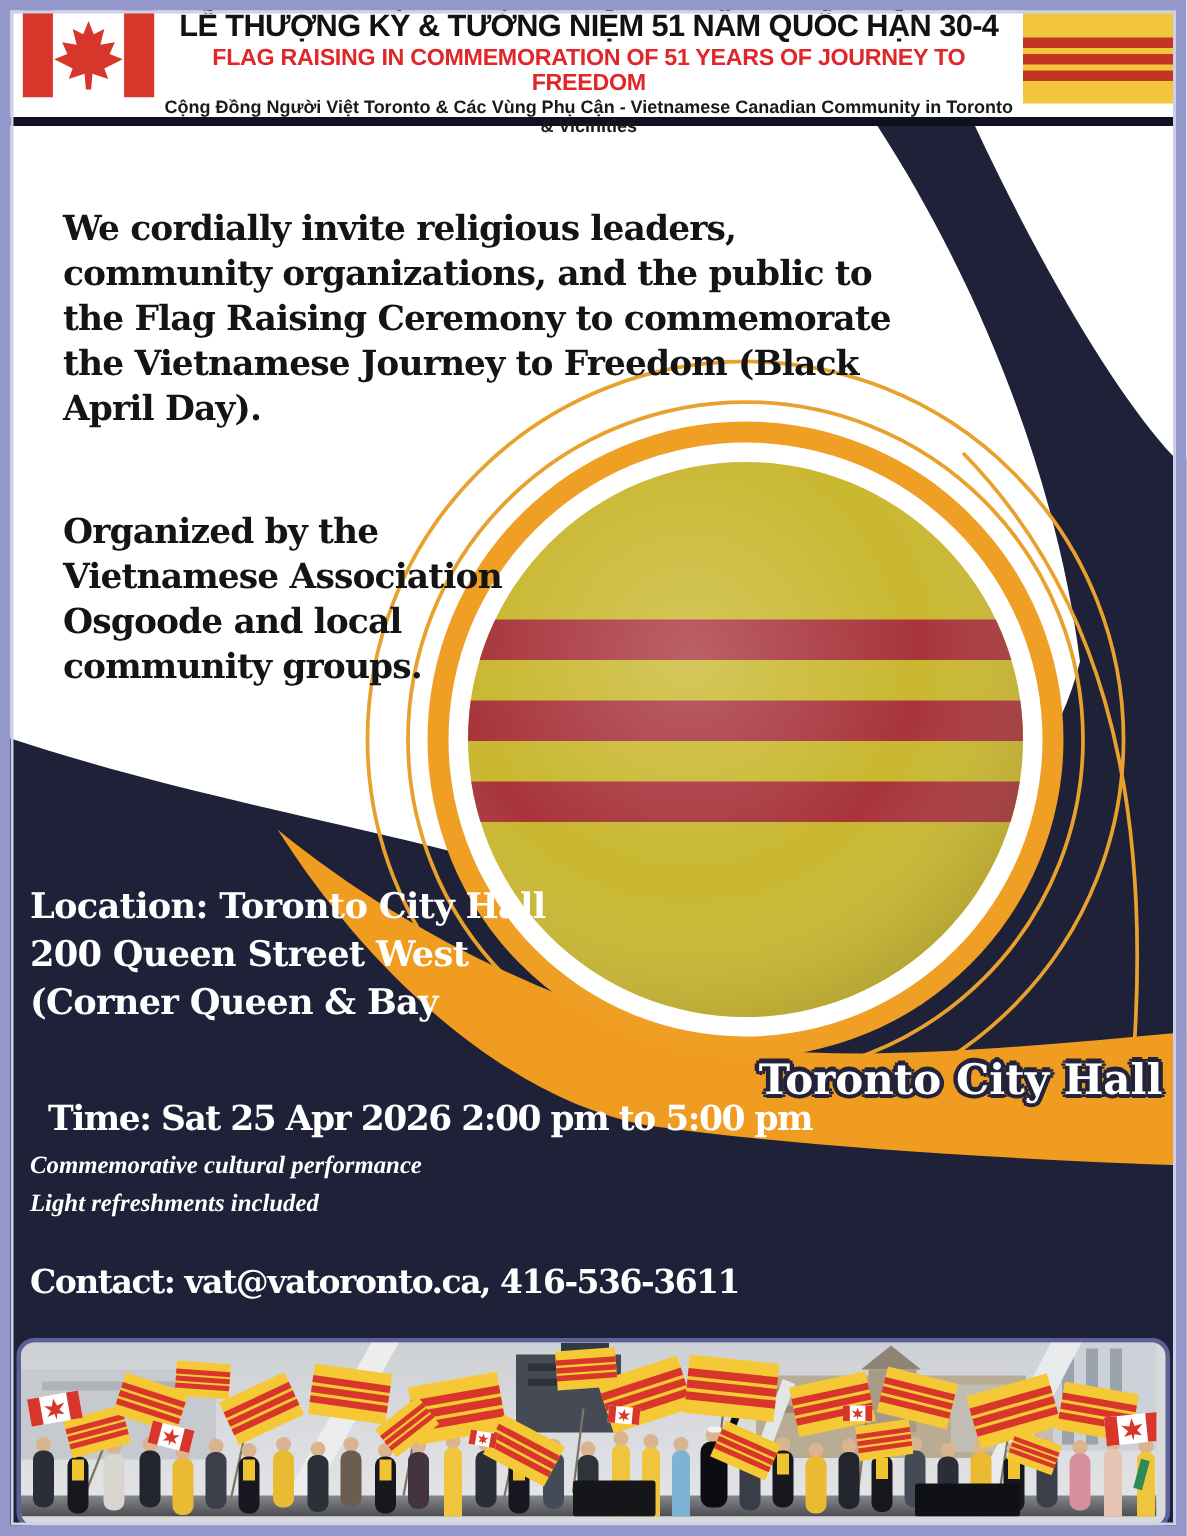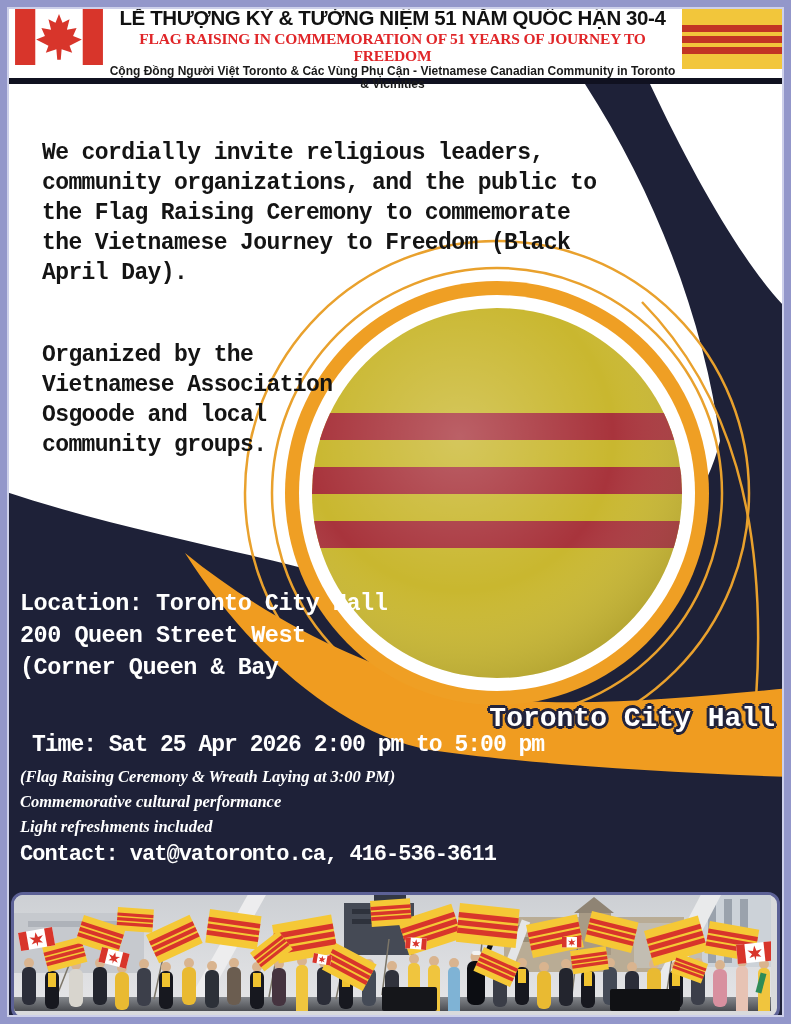--- a/index.html
+++ b/index.html
@@ -10,32 +10,32 @@
   .frame{position:absolute;inset:0;border:7px solid var(--lavender,#9397ca);
          box-shadow:inset 0 0 0 2px #cdd0ea;pointer-events:none;z-index:40;}
   
   .hdr{position:absolute;left:7px;top:7px;width:777px;height:77px;background:#fff;
        border-bottom:6px solid #101120;box-sizing:border-box;display:flex;
        align-items:flex-start;z-index:30;}
   .caflag{width:88px;height:58px;margin-left:8px;flex:0 0 auto;}
   .titles{flex:1 1 auto;text-align:center;line-height:1.12;padding:0 2px;
           font-family:"Liberation Sans",sans-serif;}
   .h1{font-size:20.5px;font-weight:700;letter-spacing:-0.4px;color:#121212;}
-  .h2{font-size:15.5px;font-weight:700;letter-spacing:-0.2px;color:var(--red,#e02629);font-family:Liberation Serif, serif;}
+  .h2{font-size:15.5px;font-weight:700;letter-spacing:-0.2px;color:var(--red,#e02629);}
   .h3{font-size:12px;font-weight:700;color:#1a1a1a;}
   .vnflag{width:102px;height:62px;flex:0 0 auto;position:relative;
           background:#f2c63b;overflow:hidden;}
   .vnflag .s{position:absolute;left:0;width:100%;height:7px;background:#c23524;}
   
   .bg-art{position:absolute;left:0;top:0;z-index:1;}
   .navy-fill{fill:var(--navy,#1e2138);}
   .orange-fill{fill:var(--orange,#f09c20);}
   .arc{stroke:#e9a12d;stroke-width:2.5;fill:none;}
   
-  .txt{position:absolute;z-index:10;font-weight:700;font-family:Liberation Mono, monospace;}
+  .txt{position:absolute;z-index:10;font-weight:700;}
   .invite{left:42px;top:138px;font-size:23px;line-height:30px;color:#141414;
           letter-spacing:-0.6px;}
   .organizer{left:42px;top:340px;font-size:23px;line-height:30px;color:#141414;
           letter-spacing:-0.6px;}
   .location{left:20px;top:588px;font-size:23.5px;line-height:32px;color:#fff;
           letter-spacing:-0.5px;}
   .time{left:32px;top:732px;font-size:23px;color:#fff;letter-spacing:-1px;}
   .details{left:20px;top:764px;font-size:16.5px;line-height:25px;color:#fff;
           font-family:"Liberation Serif",serif;font-style:italic;letter-spacing:0;}
   .contact{left:20px;top:842px;font-size:22px;color:#fff;letter-spacing:-1px;text-align:center;}
@@ -125,21 +125,20 @@
       <div>Osgoode and local</div>
       <div>community groups.</div>
     </div>
   <div class="txt location">
       <div>Location: Toronto City Hall</div>
       <div>200 Queen Street West</div>
       <div>(Corner Queen &amp; Bay</div>
     </div>
   <div class="txt time">Time: Sat 25 Apr 2026 2:00 pm to 5:00 pm</div>
   <div class="txt details">
-      <div>(Flag Raising Ceremony &amp; Wreath Laying at 3:00 PM)</div>
       <div>Commemorative cultural performance</div>
       <div>Light refreshments included</div>
     </div>
   <div class="txt contact">Contact: vat@vatoronto.ca, 416-536-3611</div>
   <div class="txt badge">Toronto City Hall</div>
 
   <div class="photo-frame" role="img" aria-label="Crowd of community members holding South Vietnam heritage flags and Canadian flags in front of Toronto City Hall">
     <svg width="757" height="116" viewBox="0 0 757 116" preserveAspectRatio="xMidYMid slice">
       <defs>
         <linearGradient id="skyg" x1="0" y1="0" x2="0" y2="1">

